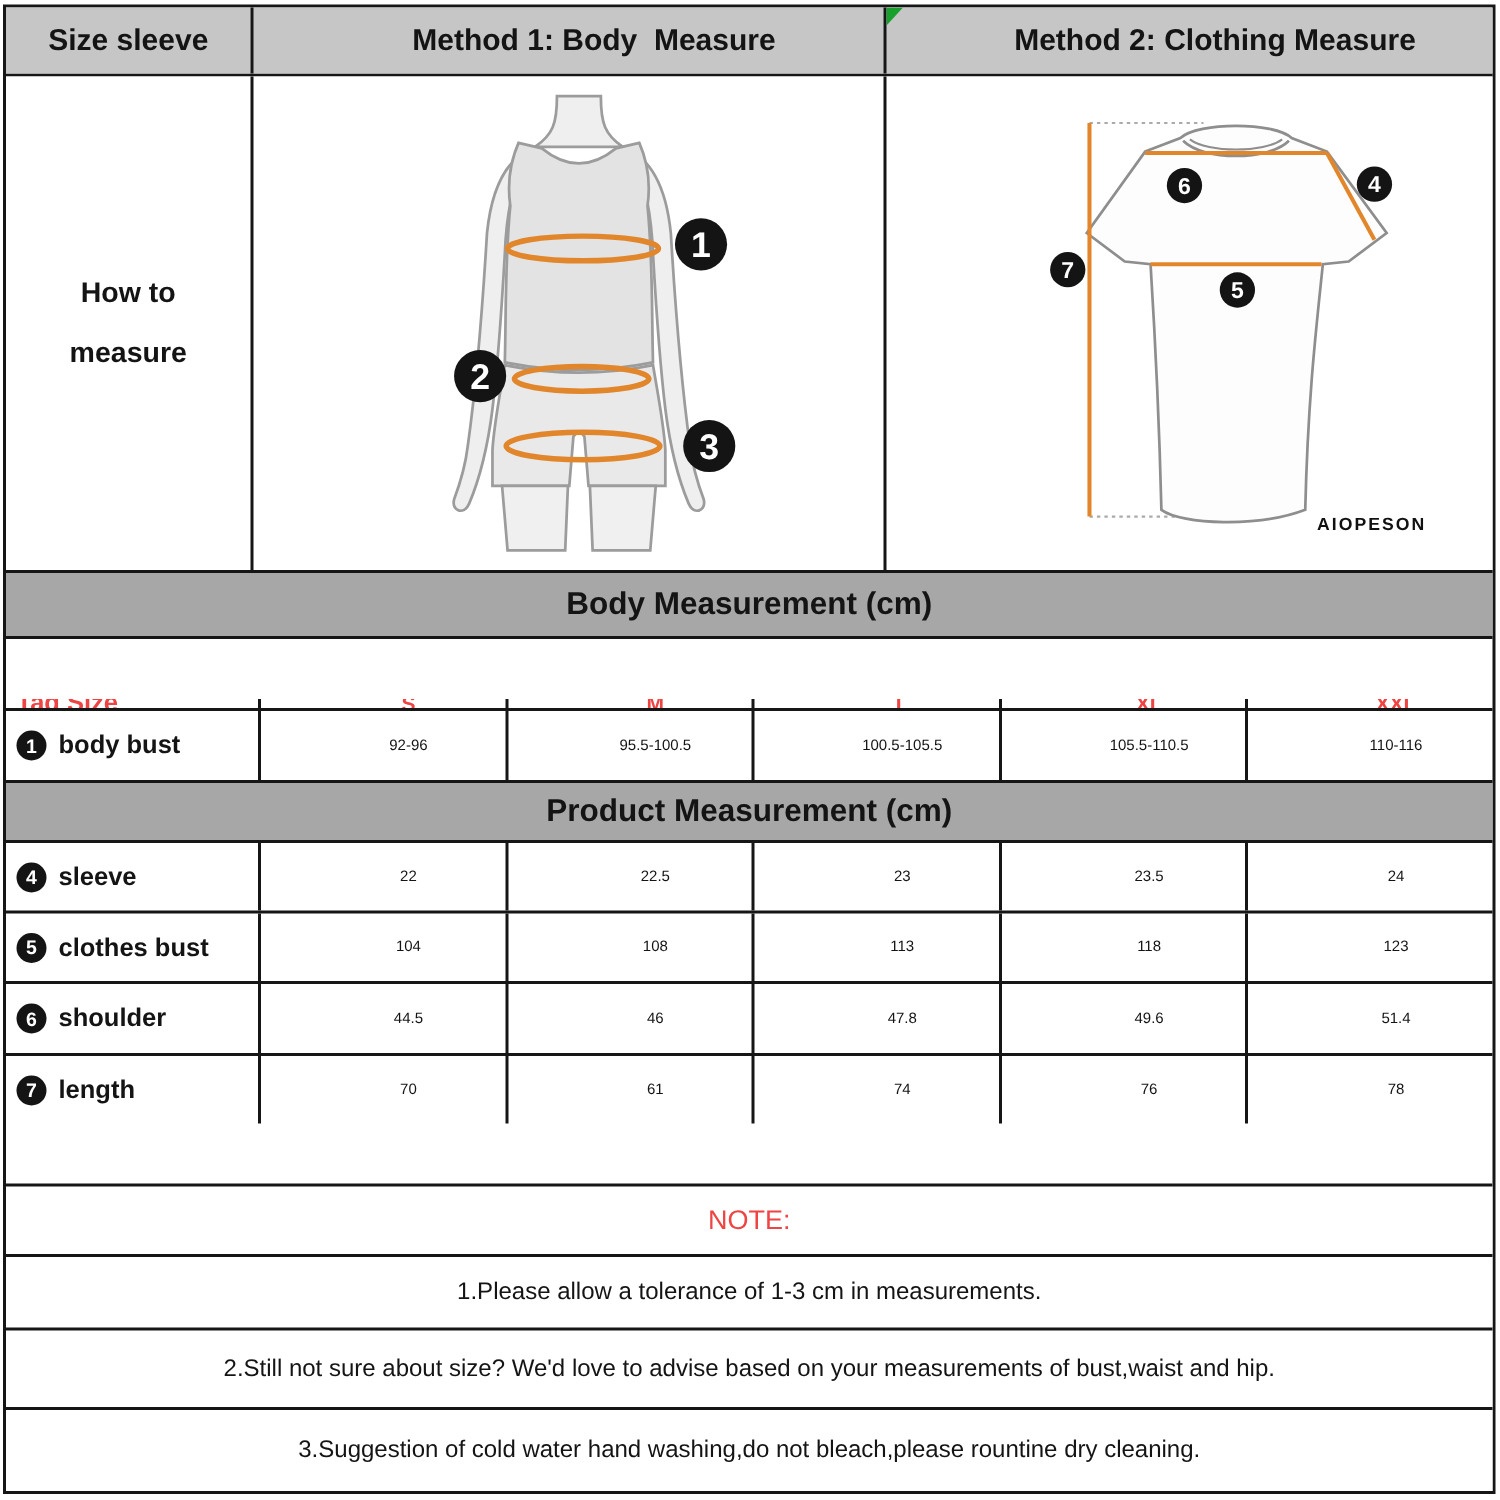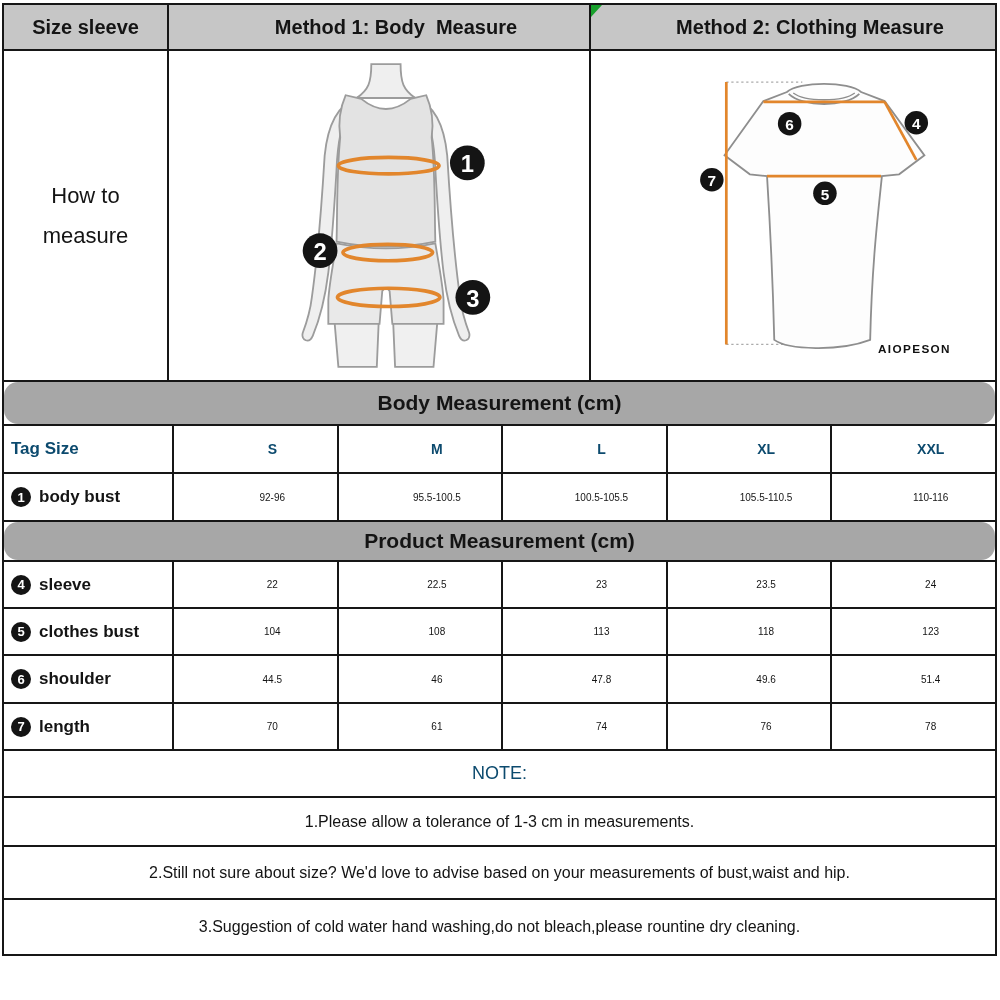--- a/index.html
+++ b/index.html
@@ -20,26 +20,26 @@
   .t-val { flex:1 1 0; }
 
   
   .h-hdr{height:44px} .h-illus{height:331px} .h-bar1{height:44px}
   .h-tag{height:48px} .h-bust{height:48px} .h-bar2{height:40px}
   .h-r47{height:47px} .h-r48{height:48px}
   .h-nt{height:47px} .h-n1{height:49px} .h-n2{height:53px} .h-n3{height:56px}
 
   .hdr { background:#c6c6c6; font-weight:bold; font-size:20px; white-space:pre; }
   .bar { background:#a7a7a7; font-weight:bold; font-size:21px;
-    display:flex; align-items:center; justify-content:center;border-radius:14px; }
-  .howto { background:#fff; font-weight:normal; font-size:22px; text-align:left;
+    display:flex; align-items:center; justify-content:center; }
+  .howto { background:#fff; font-weight:bold; font-size:19px; text-align:left;
     flex-direction:column; line-height:40px; }
   .illus { background:#fff; padding:0; }
 
-  .red { color:#0c4a6e; }
+  .red { color:#ef4444;margin-top:40px; }
   .taglab { font-weight:bold; font-size:17px; }
   .sizehd { font-weight:bold; font-size:14px; }
   .rowlab { font-weight:bold; font-size:17px; }
   .val { font-size:10px; }
 
   .nb { display:inline-flex; width:20px; height:20px; border-radius:50%;
     background:#141414; color:#fff; font-size:13px; font-weight:bold;
     align-items:center; justify-content:center; flex:0 0 auto; }
 
   .noterow { display:flex; align-items:center; justify-content:center;

